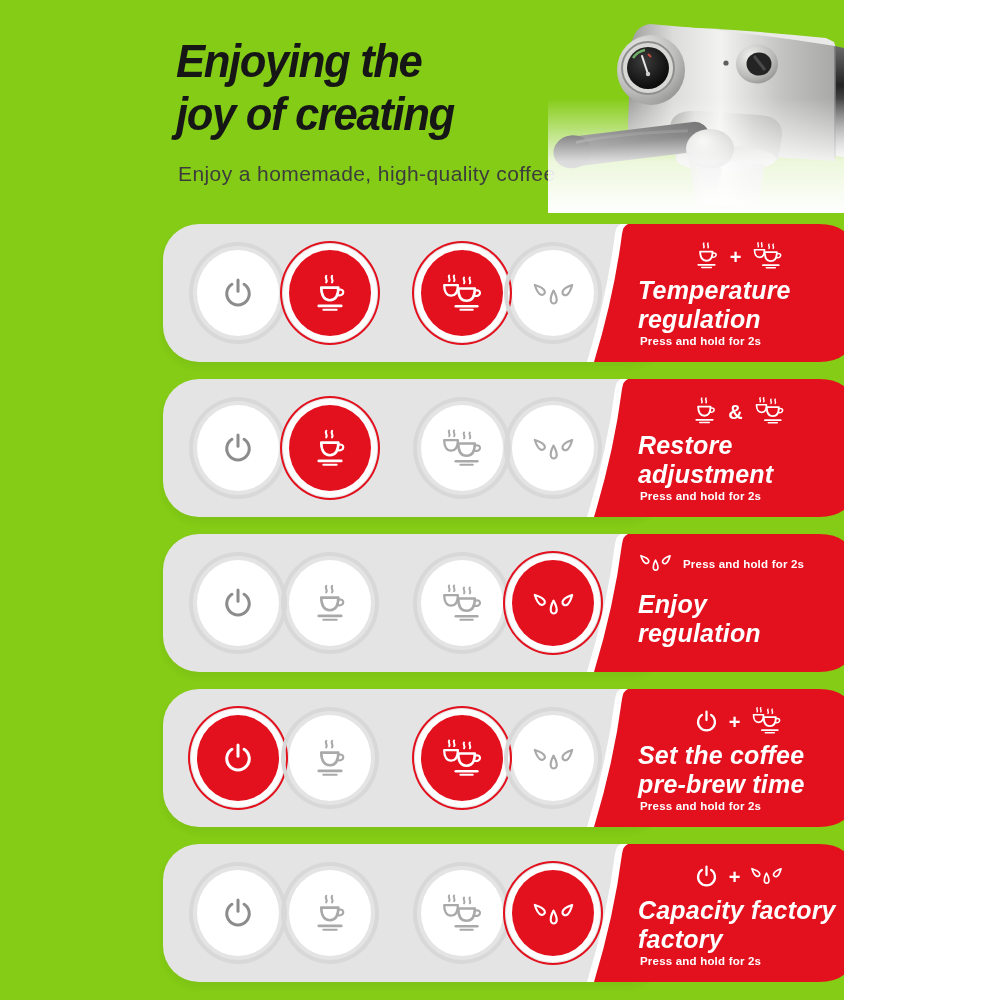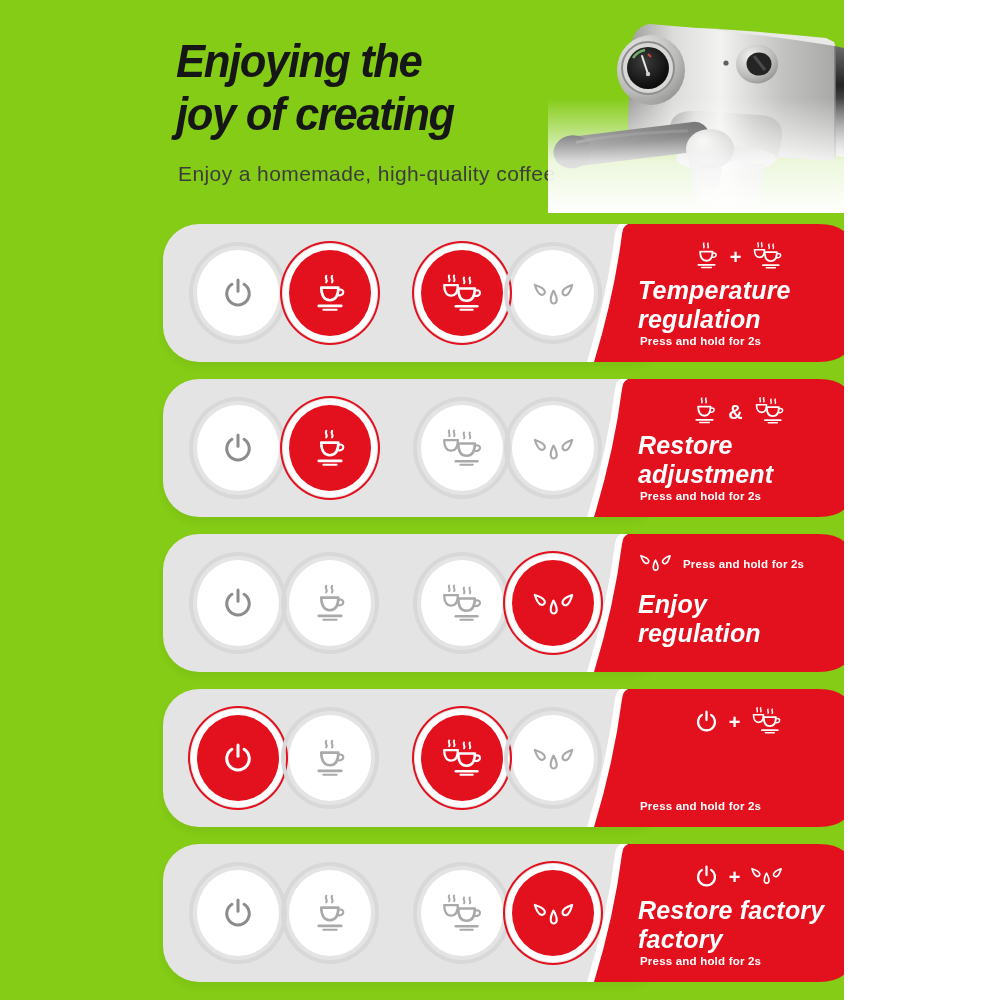--- a/index.html
+++ b/index.html
@@ -496,20 +496,24 @@
       <path stroke-width="2.8" d="M7.5 14.5h16.5c0 8-3.1 12.6-8.2 12.6-5.2 0-8.3-4.6-8.3-12.6z"></path>
       <path stroke-width="2.4" d="M31.5 5.2c-2.1 2.6 2.1 4.1 0 7.1"></path>
       <path stroke-width="2.4" d="M38.5 5.2c-2.1 2.6 2.1 4.1 0 7.1"></path>
       <path stroke-width="3.1" fill="#e3101d" d="M24.5 18.5h20c0 9.6-3.8 14.8-10 14.8s-10-5.2-10-14.8z"></path>
       <path stroke-width="2.6" d="M45.5 21c3.5-.7 5.6.8 5.2 3.3-.4 2.5-2.9 3.8-6.4 3.2"></path>
       <path stroke-width="3.2" d="M21.5 40h26"></path>
       <path stroke-width="2.4" d="M27 44.3h15"></path>
                 </g>
               </svg></span>
           </div>
+      <div class="ltitle">
+            <span>Set the coffee</span>
+            <span>pre-brew time</span>
+          </div>
       <div class="lnote">Press and hold for 2s</div>
     </div>
   </section>
 
   <section class="row" style="top: 844px;">
     <div class="tray"></div>
     <div class="buttons">
           <div class="btn" style="left: 34px;">
             <span class="bicon">
               <svg width="36" height="36" viewBox="0 0 48 48">
@@ -587,20 +591,20 @@
       <g transform="translate(10.5,19) rotate(-44)">
                     <path d="M0 -8.8C-2.8 -3.4 -4.4 1.1 -2.6 4.5a3.35 3.35 0 0 0 6 -.5C4.7 .8 2.8 -3.7 0 -8.8z"></path>
                   </g>
       <g transform="translate(41.5,19) rotate(44)">
                     <path d="M0 -8.8C-2.8 -3.4 -4.4 1.1 -2.6 4.5a3.35 3.35 0 0 0 6 -.5C4.7 .8 2.8 -3.7 0 -8.8z"></path>
                   </g>
                 </g>
               </svg></span>
           </div>
       <div class="ltitle">
-            <span>Restore factory</span>
+            <span>Capacity factory</span>
             <span>factory</span>
           </div>
       <div class="lnote">Press and hold for 2s</div>
     </div>
   </section>
 </div>
 </div>
 
 </body></html>

